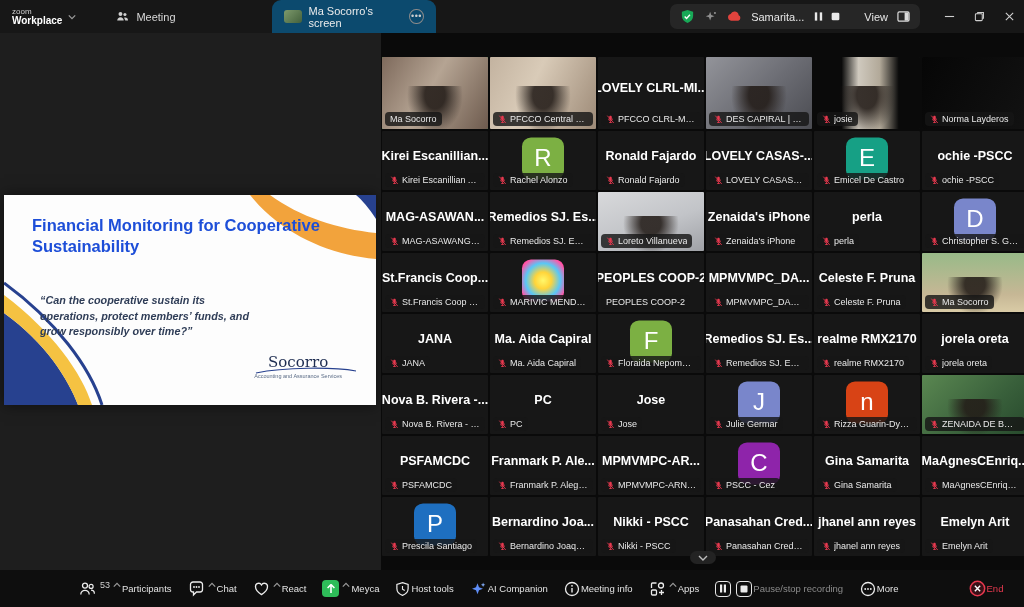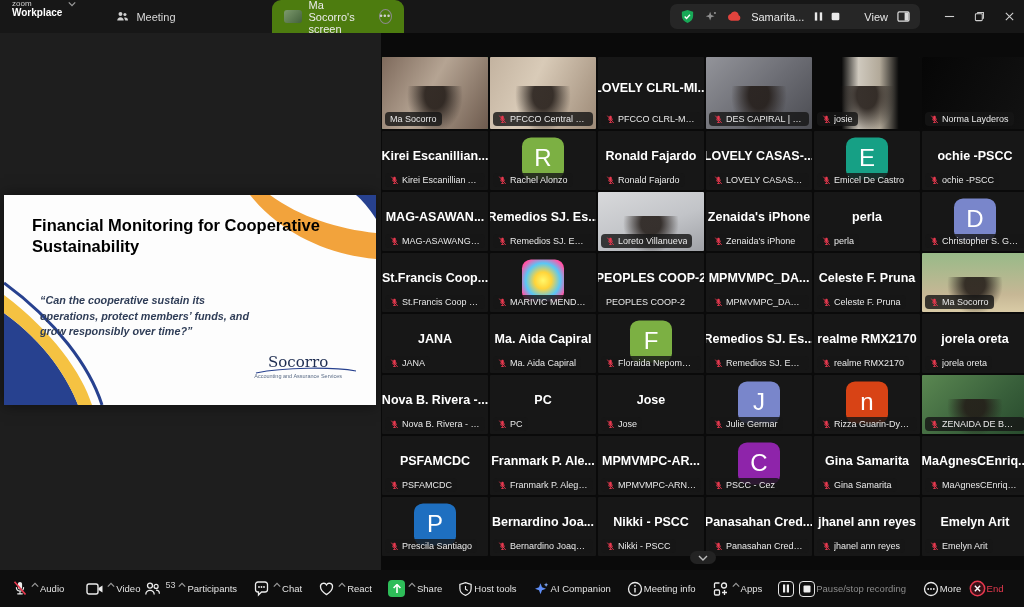--- a/index.html
+++ b/index.html
@@ -1,46 +1,46 @@
 <!DOCTYPE html>
 <html><head>
 <meta charset="utf-8">
 <style>
   * { margin:0; padding:0; box-sizing:border-box; }
   html,body { width:1024px; height:607px; background:#000; overflow:hidden;
     font-family:"Liberation Sans", sans-serif; -webkit-font-smoothing:antialiased; }
 
   
   .topbar{height:33px;background:#171717;display:flex;align-items:stretch;position:relative;}
-  .logo{display:flex;align-items:flex-start;padding:0 6px 0 12px;gap:6px;}
+  .logo{display:flex;align-items:center;padding:0 6px 0 12px;gap:6px;}
   .logo .stack{line-height:1;}
   .logo .z1{font-size:8px;color:#cfcfcf;}
   .logo .z2{font-size:10px;font-weight:700;color:#fff;}
   .chev-d{width:8px;height:8px;fill:none;stroke:#9a9a9a;stroke-width:1.6;}
   .tab{display:flex;align-items:center;gap:7px;color:#d8d8d8;font-size:11px;}
   .tab-meeting{margin-left:34px;}
-  .tab-screen{margin-left:96px;background:#4d7c0f;border-radius:9px 9px 0 0;padding:0 12px;color:#ececec;width:132px;}
+  .tab-screen{margin-left:96px;background:#0c4a6e;border-radius:9px 9px 0 0;padding:0 12px;color:#ececec;width:164px;}
   .tab-screen .thumb{width:18px;height:13px;border-radius:3px;background:linear-gradient(135deg,#7d9a6c,#43603c);flex:none;}
   .tab-screen .more-c{margin-left:auto;width:15px;height:15px;border:1px solid #8a8a8a;border-radius:50%;
      color:#cfcfcf;font-size:9px;line-height:13px;text-align:center;letter-spacing:.5px;}
   .tb-right{margin-left:auto;display:flex;align-items:center;gap:0;}
   .pill{height:25px;background:#262626;border-radius:7px;display:flex;align-items:center;gap:9px;padding:0 10px;margin-right:14px;}
   .pill .rec-txt{font-size:11px;color:#e6e6e6;}
   .pill .ctl{display:flex;align-items:center;gap:6px;}
   .winbtn{width:30px;height:33px;display:flex;align-items:center;justify-content:center;color:#cfcfcf;}
 
   
   .main{position:relative;height:537px;display:flex;background:#050505;}
   .share-panel{width:381px;height:100%;background:#1e1e1e;position:relative;flex:none;}
 
   
   .slide{position:absolute;left:4px;top:162px;width:372px;height:210px;background:#fdfdfd;
     box-shadow:0 0 14px rgba(0,0,0,.55);overflow:hidden;}
   .slide-title{position:absolute;left:28px;top:20px;width:300px;font-size:16.5px;font-weight:700;
-    color:#000000;line-height:1.25;}
+    color:#1d4ed8;line-height:1.25;}
   .slide-quote{position:absolute;left:36px;top:98px;width:215px;font-size:10.8px;font-weight:700;
     font-style:italic;color:#2f3d57;line-height:1.45;}
   .brand{position:absolute;right:34px;bottom:26px;text-align:center;}
   .brand .script{font-family:"DejaVu Serif",serif;font-size:15px;color:#1d2c50;}
   .brand .sub{font-size:5.5px;color:#5a6b85;margin-top:2px;}
   .deco{position:absolute;inset:0;pointer-events:none;}
 
   
   .gallery{position:relative;flex:1;background:#0a0a0a;}
   .grid{position:absolute;left:1px;top:24px;display:grid;grid-template-columns:repeat(6,106px);
@@ -725,48 +725,20 @@
     <button class="collapse">
       <svg width="10" height="6" viewBox="0 0 10 6">
         <path d="M1 1l4 4 4-4" fill="none" stroke="#bdbdbd" stroke-width="1.4"></path>
       </svg>
     </button>
   </div>
 </div>
 
 <div class="toolbar">
 
-  <div class="tb-group">
-    <div class="tb-item">
-      <div class="icon-row">
-        <svg width="16" height="17" viewBox="0 0 16 16">
-          <path d="M8 1.4c-1.2 0-2.1.9-2.1 2.1v3.4a2.1 2.1 0 0 0 4.2 0V3.5c0-1.2-.9-2.1-2.1-2.1z" fill="#ececec"></path>
-          <path d="M3.8 7a.6.6 0 0 1 1.2 0 3 3 0 1 0 6 0 .6.6 0 0 1 1.2 0 4.2 4.2 0 0 1-3.6 4.1v1.6h1.7a.6.6 0 0 1 0 1.2H5.7a.6.6 0 0 1 0-1.2h1.7v-1.6A4.2 4.2 0 0 1 3.8 7z" fill="#ececec"></path>
-          <path d="M2.5 1.2L13.5 14" stroke="#e8394f" stroke-width="1.7"></path>
-        </svg>
-        <svg class="chev-u" viewBox="0 0 10 6">
-            <path d="M1 5l4-4 4 4"></path>
-          </svg>
-      </div>
-      <span class="tb-label">Audio</span>
-    </div>
-
-    <div class="tb-item">
-      <div class="icon-row">
-        <svg width="18" height="14" viewBox="0 0 18 14">
-          <rect x="1" y="2" width="11" height="10" rx="2" fill="none" stroke="#ececec" stroke-width="1.4"></rect>
-          <path d="M12.5 6l4-2.6v7.2l-4-2.6z" fill="#ececec"></path>
-        </svg>
-        <svg class="chev-u" viewBox="0 0 10 6">
-            <path d="M1 5l4-4 4 4"></path>
-          </svg>
-      </div>
-      <span class="tb-label">Video</span>
-    </div>
-  </div>
 
   <div class="tb-group tb-center">
     <div class="tb-item">
       <div class="icon-row">
         <svg width="17" height="16" viewBox="0 0 16 16">
           <circle cx="5.5" cy="4.6" r="2.5" fill="none" stroke="#ececec" stroke-width="1.3"></circle>
           <path d="M1.3 13.5c0-2.5 1.9-4.2 4.2-4.2s4.2 1.7 4.2 4.2" fill="none" stroke="#ececec" stroke-width="1.3"></path>
           <circle cx="11.6" cy="5.4" r="2" fill="none" stroke="#ececec" stroke-width="1.2"></circle>
           <path d="M11.5 9.2c2 0 3.4 1.5 3.4 3.5" fill="none" stroke="#ececec" stroke-width="1.2"></path>
         </svg>
@@ -809,21 +781,21 @@
       <div class="icon-row">
         <div class="share-ico">
           <svg width="10" height="11" viewBox="0 0 10 11">
               <path d="M5 10V2M5 1.5L1.6 5M5 1.5L8.4 5" stroke="#fff" stroke-width="1.6" fill="none"></path>
             </svg>
         </div>
         <svg class="chev-u" viewBox="0 0 10 6">
             <path d="M1 5l4-4 4 4"></path>
           </svg>
       </div>
-      <span class="tb-label">Share</span>
+      <span class="tb-label">Meyca</span>
     </div>
 
     <div class="tb-item">
       <div class="icon-row">
         <svg width="15" height="16" viewBox="0 0 16 16">
           <path d="M8 1.2l6 2v4.3c0 3.3-2.5 6-6 7.3-3.5-1.3-6-4-6-7.3V3.2z" fill="none" stroke="#ececec" stroke-width="1.3"></path>
           <path d="M8 4.8v3.4l2.4 1.5" fill="none" stroke="#ececec" stroke-width="1.2"></path>
         </svg>
       </div>
       <span class="tb-label">Host tools</span>

